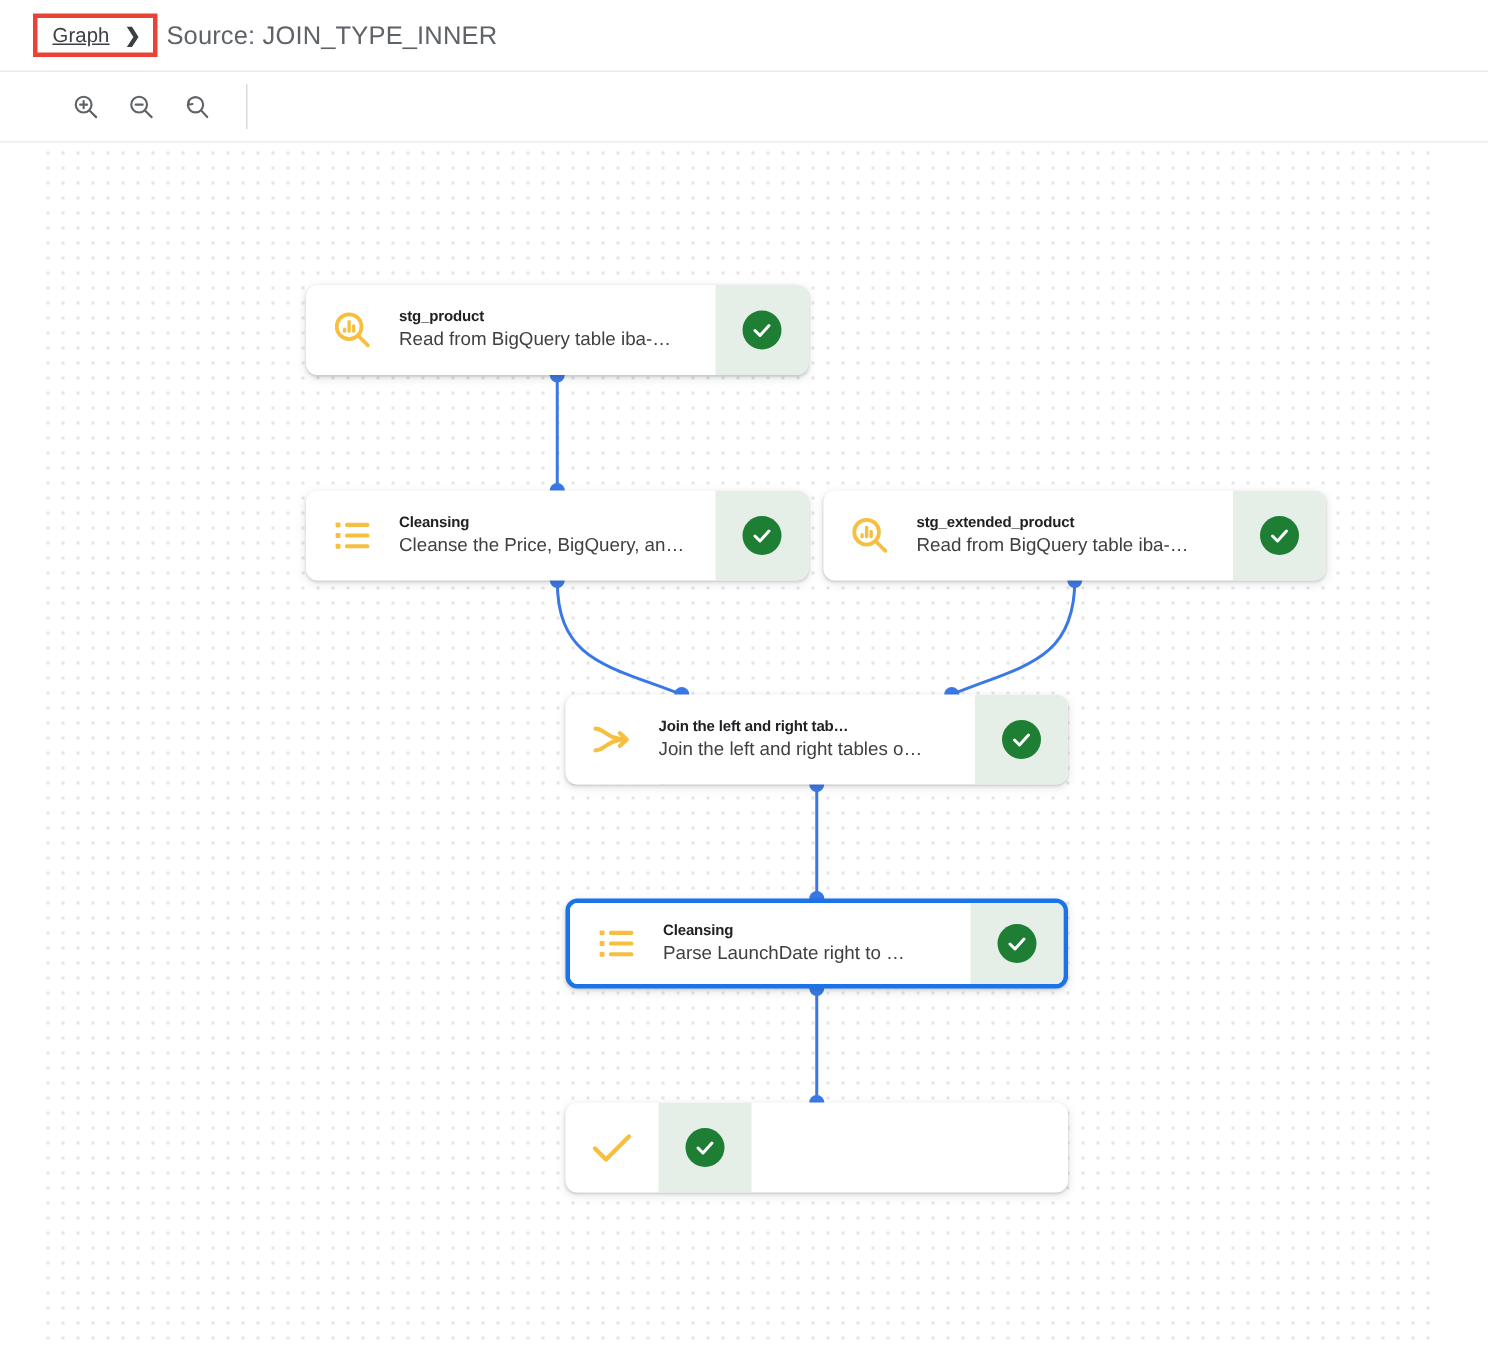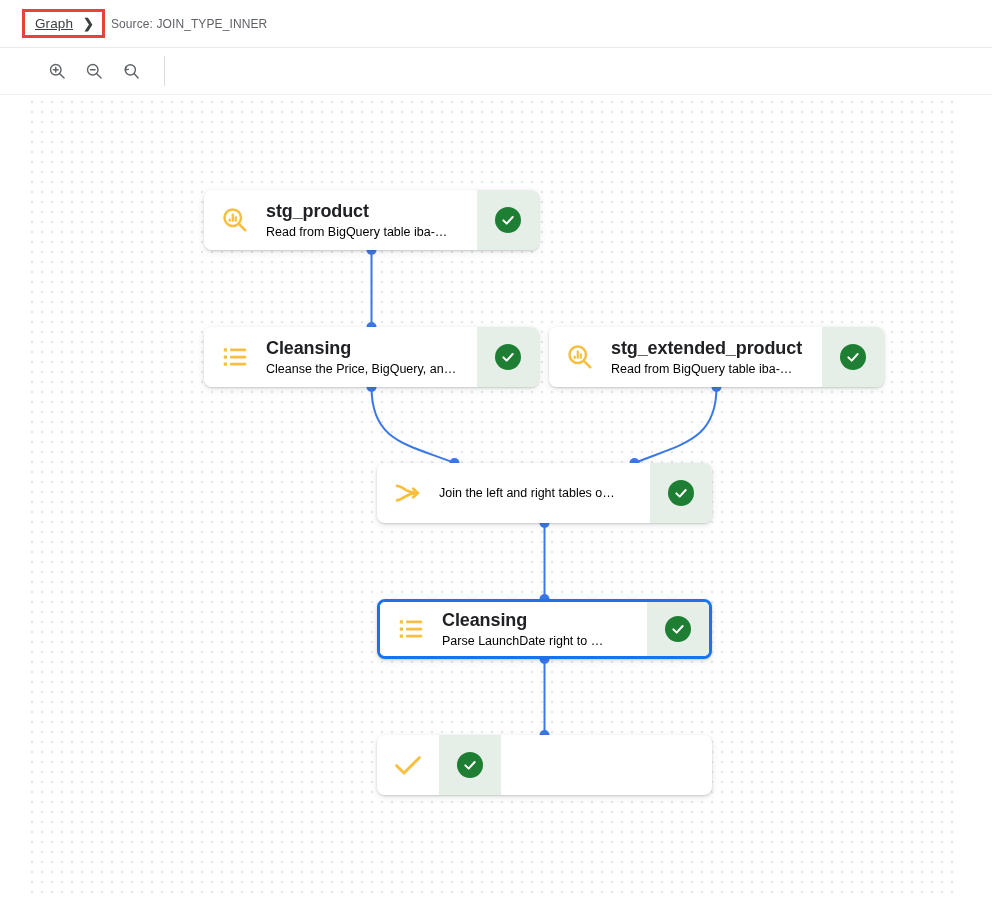--- a/index.html
+++ b/index.html
@@ -45,21 +45,21 @@
     white-space: nowrap;
     text-decoration: underline;
   }
   .crumb-chevron {
     font-size: 13px;
     font-weight: bold;
     color: #3c4043;
     line-height: 1;
   }
   #breadcrumb-source {
-    font-size: 12px;
+    font-size: 17px;
     color: #5f6368;
     white-space: nowrap;
     margin-left: 6px;
     letter-spacing: .1px;
   }
 
   
   #toolbar {
     height: 47px;
     display: flex;
@@ -139,32 +139,32 @@
   .node-icon svg { display:block; }
   .node-text {
     flex: 1 1 auto;
     min-width: 0;
     display: flex;
     flex-direction: column;
     justify-content: center;
     padding-right: 10px;
   }
   .node-title {
-    font-size: 18px;
+    font-size: 10px;
     font-weight: bold;
     color: #202124;
     white-space: nowrap;
     overflow: hidden;
     text-overflow: ellipsis;
     line-height: 1.35;
     letter-spacing: -.1px;
   }
   .node-subtitle {
     font-size: 12.5px;
-    color: #000000;
+    color: #404040;
     white-space: nowrap;
     overflow: hidden;
     text-overflow: ellipsis;
     line-height: 1.35;
   }
   .node-status {
     width: 62px;
     flex: 0 0 62px;
     background: #e6efe7;
     display: flex;
@@ -326,20 +326,21 @@
 
   <div class="node" style="left:351px; top:367px; width:335px;">
     <div class="node-icon">
       <svg width="30" height="30" viewBox="0 0 24 24" fill="none" stroke="#f6bf3f" stroke-width="2.2" stroke-linecap="round" stroke-linejoin="round">
         <path d="M3.2 6.2 C8 6.2, 9.6 12, 19.5 12"></path>
         <path d="M3.2 17.8 C8 17.8, 9.6 12, 19.5 12"></path>
         <polyline points="16.2,8.6 19.9,12 16.2,15.4"></polyline>
       </svg>
     </div>
     <div class="node-text">
+      <div class="node-title">Join the left and right tab…</div>
       <div class="node-subtitle">Join the left and right tables o…</div>
     </div>
     <div class="node-status">
       <div class="status-badge">
         <svg width="16" height="16" viewBox="0 0 24 24" fill="none" stroke="#ffffff" stroke-width="3" stroke-linecap="round" stroke-linejoin="round">
           <polyline points="5,12.5 10,17.5 19,7.5"></polyline>
         </svg>
       </div>
     </div>
   </div>

